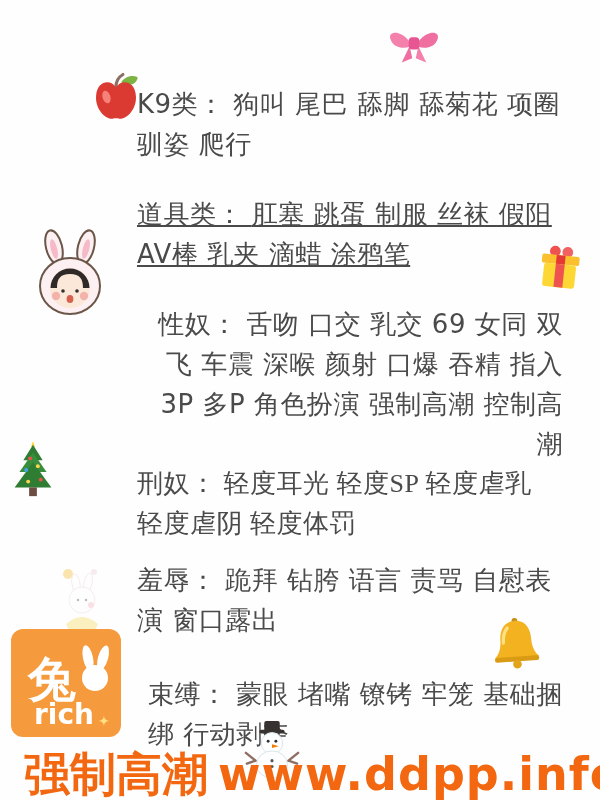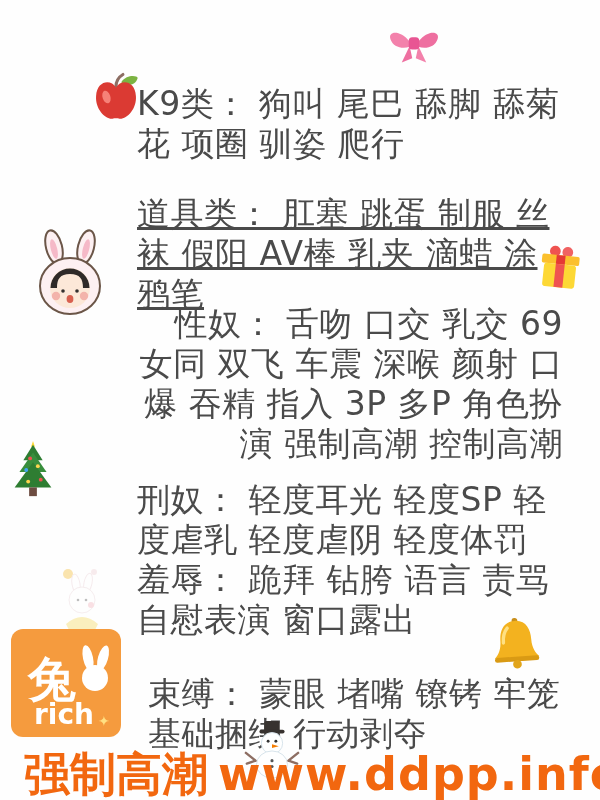--- a/index.html
+++ b/index.html
@@ -11,29 +11,29 @@
     position: relative;
   }
   .canvas { position: absolute; inset: 0; width: 600px; height: 800px; background:#fefefe; }
 
   
   .section {
     position: absolute;
     left: 137px;
     width: 426px;
     margin: 0;
-    font-size: 33px;
+    font-size: 26px;
     line-height: 40px;
     color: #4a4a4a;
     letter-spacing: 0.5px;
   }
   .s1 { top: 84px; }
   .s2 { top: 194px; text-decoration: underline; }
   .s3 { top: 304px; text-align: right; }
-  .s4 { top: 480px; }
+  .s4 { top: 464px; font-family: Liberation Serif, serif; }
   .s5 { top: 560px; }
   .s6 { top: 674px; margin-left: 11px; }
 
   
   .deco { position: absolute; z-index: 2; }
   .deco-bow      { left: 386px; top: 22px; }
   .deco-apple    { left: 90px;  top: 70px; }
   .deco-maruko   { left: 26px;  top: 228px; }
   .deco-gift     { left: 535px; top: 240px; }
   .deco-tree     { left: 8px;   top: 440px; }

